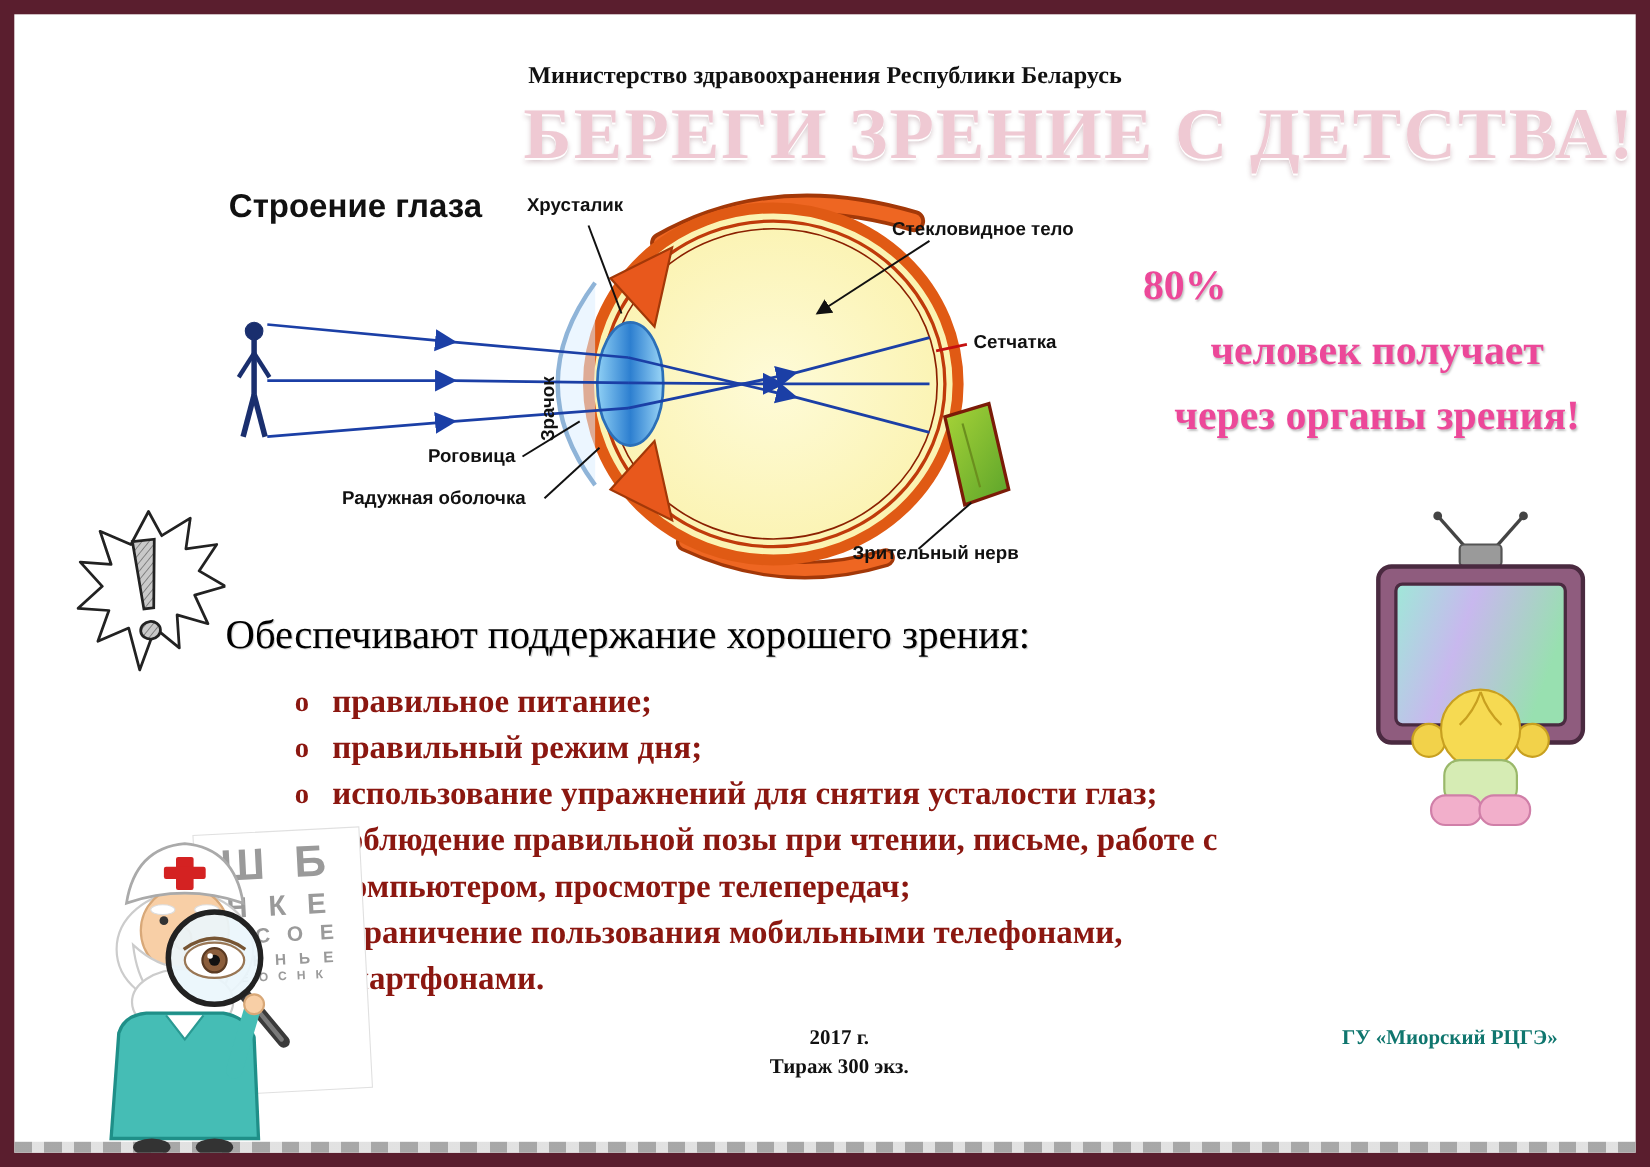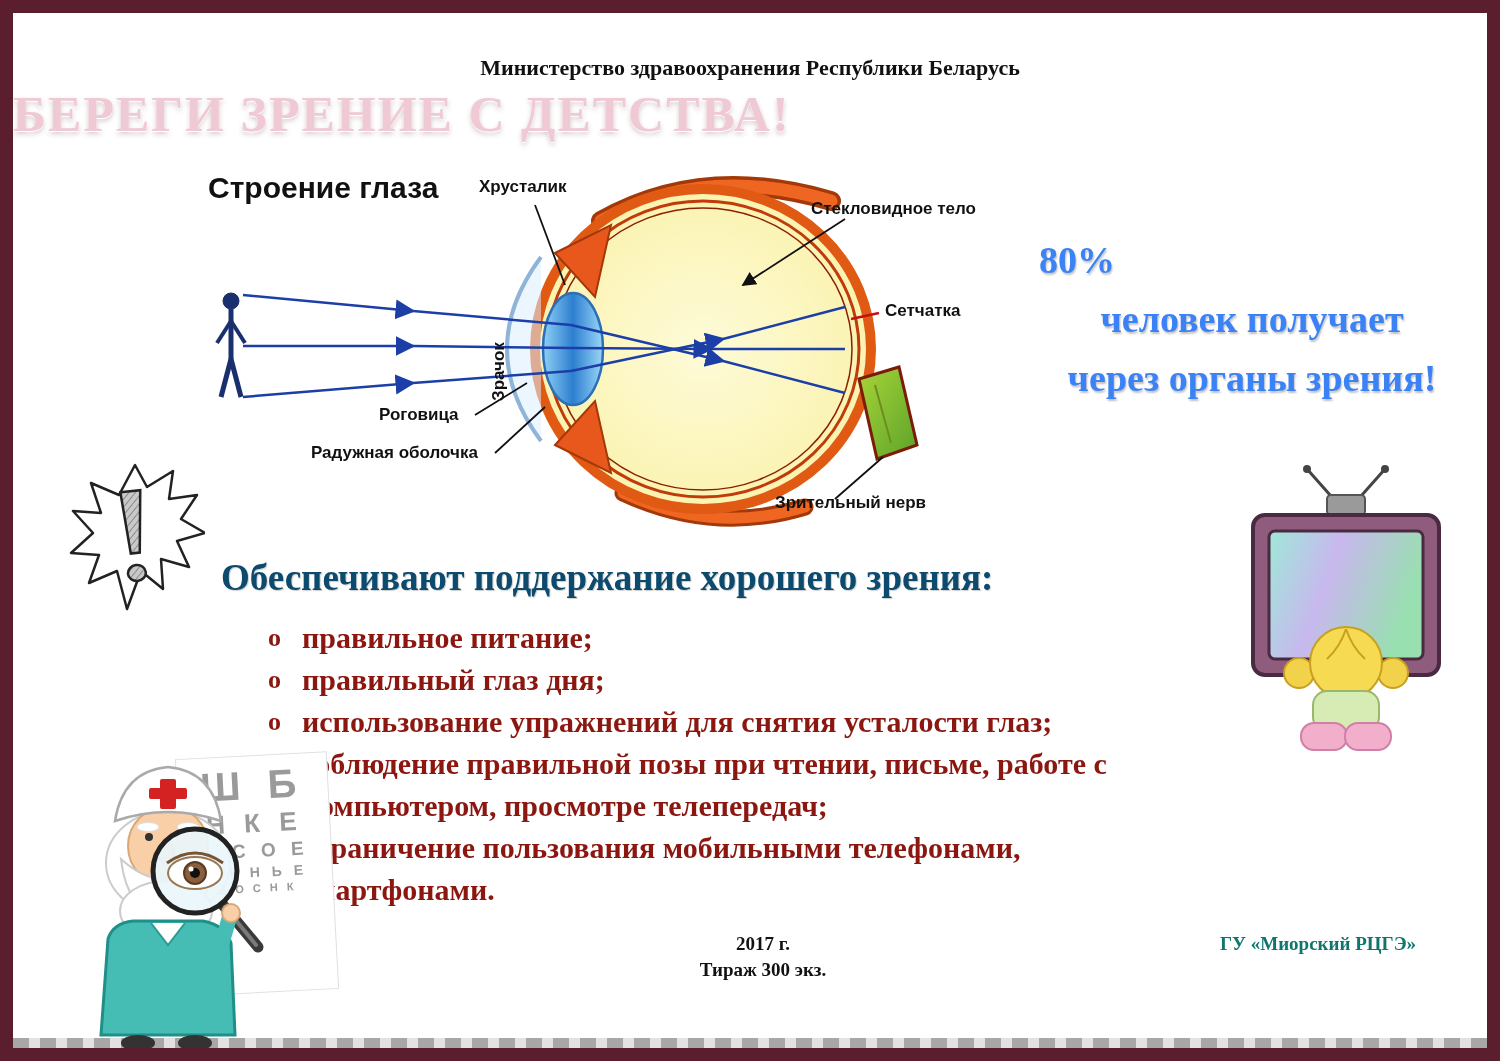--- a/index.html
+++ b/index.html
@@ -9,22 +9,22 @@
     font-family:"Liberation Serif", serif;
   }
   .abs { position:absolute; }
 
   
   .ministry {
     left:0; right:0; top:42px; text-align:center;
     font-size:22px; font-weight:700; color:#111;
   }
   .main-title {
-    left:0; right:0; top:72px; text-align:left;
-    font-size:50px; font-weight:700; letter-spacing:2px;
+    left:0; right:0; top:72px; text-align:right;
+    font-size:66px; font-weight:700; letter-spacing:2px;
     color:#EFC9D3;
     text-shadow:0 1px 0 #ffffff, 0 3px 5px rgba(90,30,46,0.25);
   }
 
   
   .diagram { left:170px; top:148px; width:850px; height:420px; }
   .diagram svg { position:absolute; left:0; top:0; }
   .diagram-title {
     position:absolute; left:25px; top:10px;
     font-family:"Liberation Sans", sans-serif;
@@ -32,29 +32,29 @@
   }
   .dlabel {
     position:absolute; font-family:"Liberation Sans", sans-serif;
     font-size:17px; font-weight:700; color:#111; white-space:nowrap;
   }
   .dlabel-pupil { transform:rotate(-90deg); transform-origin:0 0; }
 
   
   .fact {
     left:1018px; top:218px; width:442px; text-align:center;
-    color:#3b82f6; font-weight:700; font-size:38px; line-height:1.55;
+    color:#ec4899; font-weight:700; font-size:38px; line-height:1.55;
     text-shadow:1px 2px 2px rgba(0,0,0,0.25);
   }
   .fact-line1 { display:flex; justify-content:space-between; padding:0 8px; }
 
   
   .recs-heading {
-    left:208px; top:543px; font-size:37px; font-weight:700;
-    color:#0c4a6e; text-shadow:1px 1px 1px rgba(0,0,0,0.2);
+    left:192px; top:543px; font-size:37px; font-weight:400;
+    color:#000000; text-shadow:1px 1px 1px rgba(0,0,0,0.2);
     white-space:nowrap;
   }
   .recs-list { left:255px; top:604px; width:960px; }
   .recs-item { display:flex; align-items:flex-start; }
   .recs-bullet {
     width:34px; flex:0 0 34px; font-size:26px; font-weight:700;
     color:#8B1710; line-height:42px;
   }
   .recs-text {
     flex:1; max-width:900px; font-size:30px; font-weight:700;
@@ -172,21 +172,21 @@
         <line x1="652" y1="338" x2="700" y2="296"></line>
       </g>
       <line x1="696" y1="152" x2="668" y2="158" stroke="#C41010" stroke-width="2.5"></line>
     </svg>
 
     <div class="diagram-title">Строение глаза</div>
     <div class="dlabel" style="left:296px; top:16px;">Хрусталик</div>
     <div class="dlabel" style="left:628px; top:38px;">Стекловидное тело</div>
     <div class="dlabel" style="left:702px; top:140px;">Сетчатка</div>
     <div class="dlabel dlabel-pupil" style="left:306px; top:240px;">Зрачок</div>
-    <div class="dlabel" style="left:196px; top:244px;">Роговица</div>
+    <div class="dlabel" style="left:206px; top:244px;">Роговица</div>
     <div class="dlabel" style="left:128px; top:282px;">Радужная оболочка</div>
     <div class="dlabel" style="left:592px; top:332px;">Зрительный нерв</div>
   </div>
 
   <div class="abs fact">
     <div class="fact-line1">
       <span>80%</span>
     </div>
     <div>человек получает</div>
     <div>через органы зрения!</div>
@@ -209,21 +209,21 @@
   </div>
 
   <div class="abs recs-heading">Обеспечивают поддержание хорошего зрения:</div>
   <div class="abs recs-list">
     <div class="recs-item">
       <span class="recs-bullet">o</span>
       <span class="recs-text">правильное питание;</span>
     </div>
     <div class="recs-item">
       <span class="recs-bullet">o</span>
-      <span class="recs-text">правильный глаз дня;</span>
+      <span class="recs-text">правильный режим дня;</span>
     </div>
     <div class="recs-item">
       <span class="recs-bullet">o</span>
       <span class="recs-text">использование упражнений для снятия усталости глаз;</span>
     </div>
     <div class="recs-item">
       <span class="recs-bullet">o</span>
       <span class="recs-text">соблюдение правильной позы при чтении, письме, работе с компьютером, просмотре телепередач;</span>
     </div>
     <div class="recs-item">

